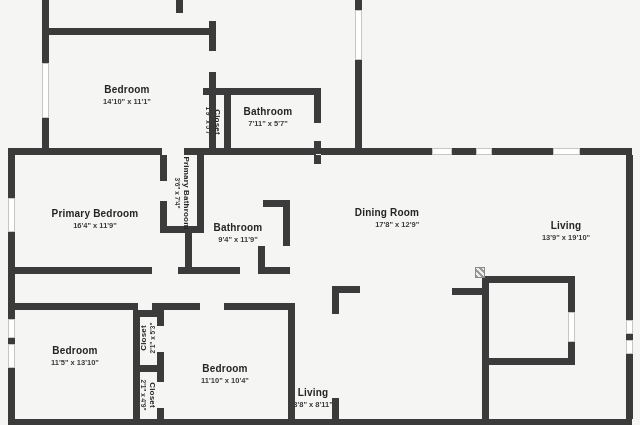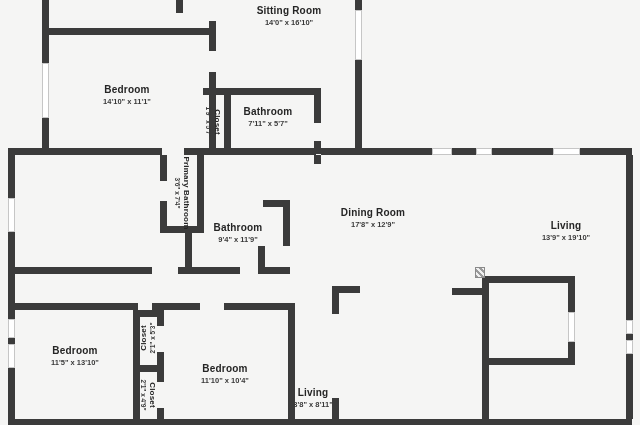--- a/index.html
+++ b/index.html
@@ -100,45 +100,45 @@
     <div class="window" style="left: 432px; top: 148px; width: 20px; height: 7px;"></div>
     <div class="window" style="left: 476px; top: 148px; width: 16px; height: 7px;"></div>
     <div class="window" style="left: 553px; top: 148px; width: 27px; height: 7px;"></div>
     <div class="window" style="left: 8px; top: 198px; width: 7px; height: 34px;"></div>
     <div class="window" style="left: 8px; top: 319px; width: 7px; height: 19px;"></div>
     <div class="window" style="left: 8px; top: 344px; width: 7px; height: 24px;"></div>
     <div class="window" style="left: 626px; top: 320px; width: 7px; height: 14px;"></div>
     <div class="window" style="left: 626px; top: 340px; width: 7px; height: 14px;"></div>
     <div class="window" style="left: 568px; top: 312px; width: 7px; height: 30px;"></div>
     <div class="door-hatch" style="left: 475px; top: 267px; width: 10px; height: 11px;"></div>
-    <div class="room-label" style="left: 289px; top: 16px; color: rgb(37, 37, 37);">
-      <div class="rname">Sitting Room</div>
-      <div class="rdims">14'0" x 16'10"</div>
-    </div>
     <div class="room-label" style="left: 127px; top: 95px; color: rgb(37, 37, 37);">
       <div class="rname">Bedroom</div>
       <div class="rdims">14'10" x 11'1"</div>
     </div>
     <div class="room-label rot90 small" style="left: 213px; top: 122px; color: rgb(37, 37, 37);">
       <div class="rname">Closet</div>
       <div class="rdims">1'9" x 5'7"</div>
     </div>
     <div class="room-label" style="left: 268px; top: 117px; color: rgb(37, 37, 37);">
       <div class="rname">Bathroom</div>
       <div class="rdims">7'11" x 5'7"</div>
     </div>
+    <div class="room-label" style="left: 95px; top: 219px; color: rgb(37, 37, 37);">
+      <div class="rname">Primary Bedroom</div>
+      <div class="rdims">16'4" x 11'9"</div>
+    </div>
     <div class="room-label rot90 small" style="left: 182px; top: 193px; color: rgb(37, 37, 37);">
       <div class="rname">Primary Bathroom</div>
       <div class="rdims">3'6" x 7'4"</div>
     </div>
     <div class="room-label" style="left: 238px; top: 233px; color: rgb(37, 37, 37);">
       <div class="rname">Bathroom</div>
       <div class="rdims">9'4" x 11'9"</div>
     </div>
-    <div class="room-label" style="left: 373px; top: 218px; color: rgb(37, 37, 37);">
+    <div class="room-label" style="left: 387px; top: 218px; color: rgb(37, 37, 37); text-align: right;">
       <div class="rname">Dining Room</div>
       <div class="rdims">17'8" x 12'9"</div>
     </div>
     <div class="room-label" style="left: 566px; top: 231px; color: rgb(37, 37, 37);">
       <div class="rname">Living</div>
       <div class="rdims">13'9" x 19'10"</div>
     </div>
     <div class="room-label" style="left: 313px; top: 398px; color: rgb(37, 37, 37);">
       <div class="rname">Living</div>
       <div class="rdims">3'8" x 8'11"</div>

